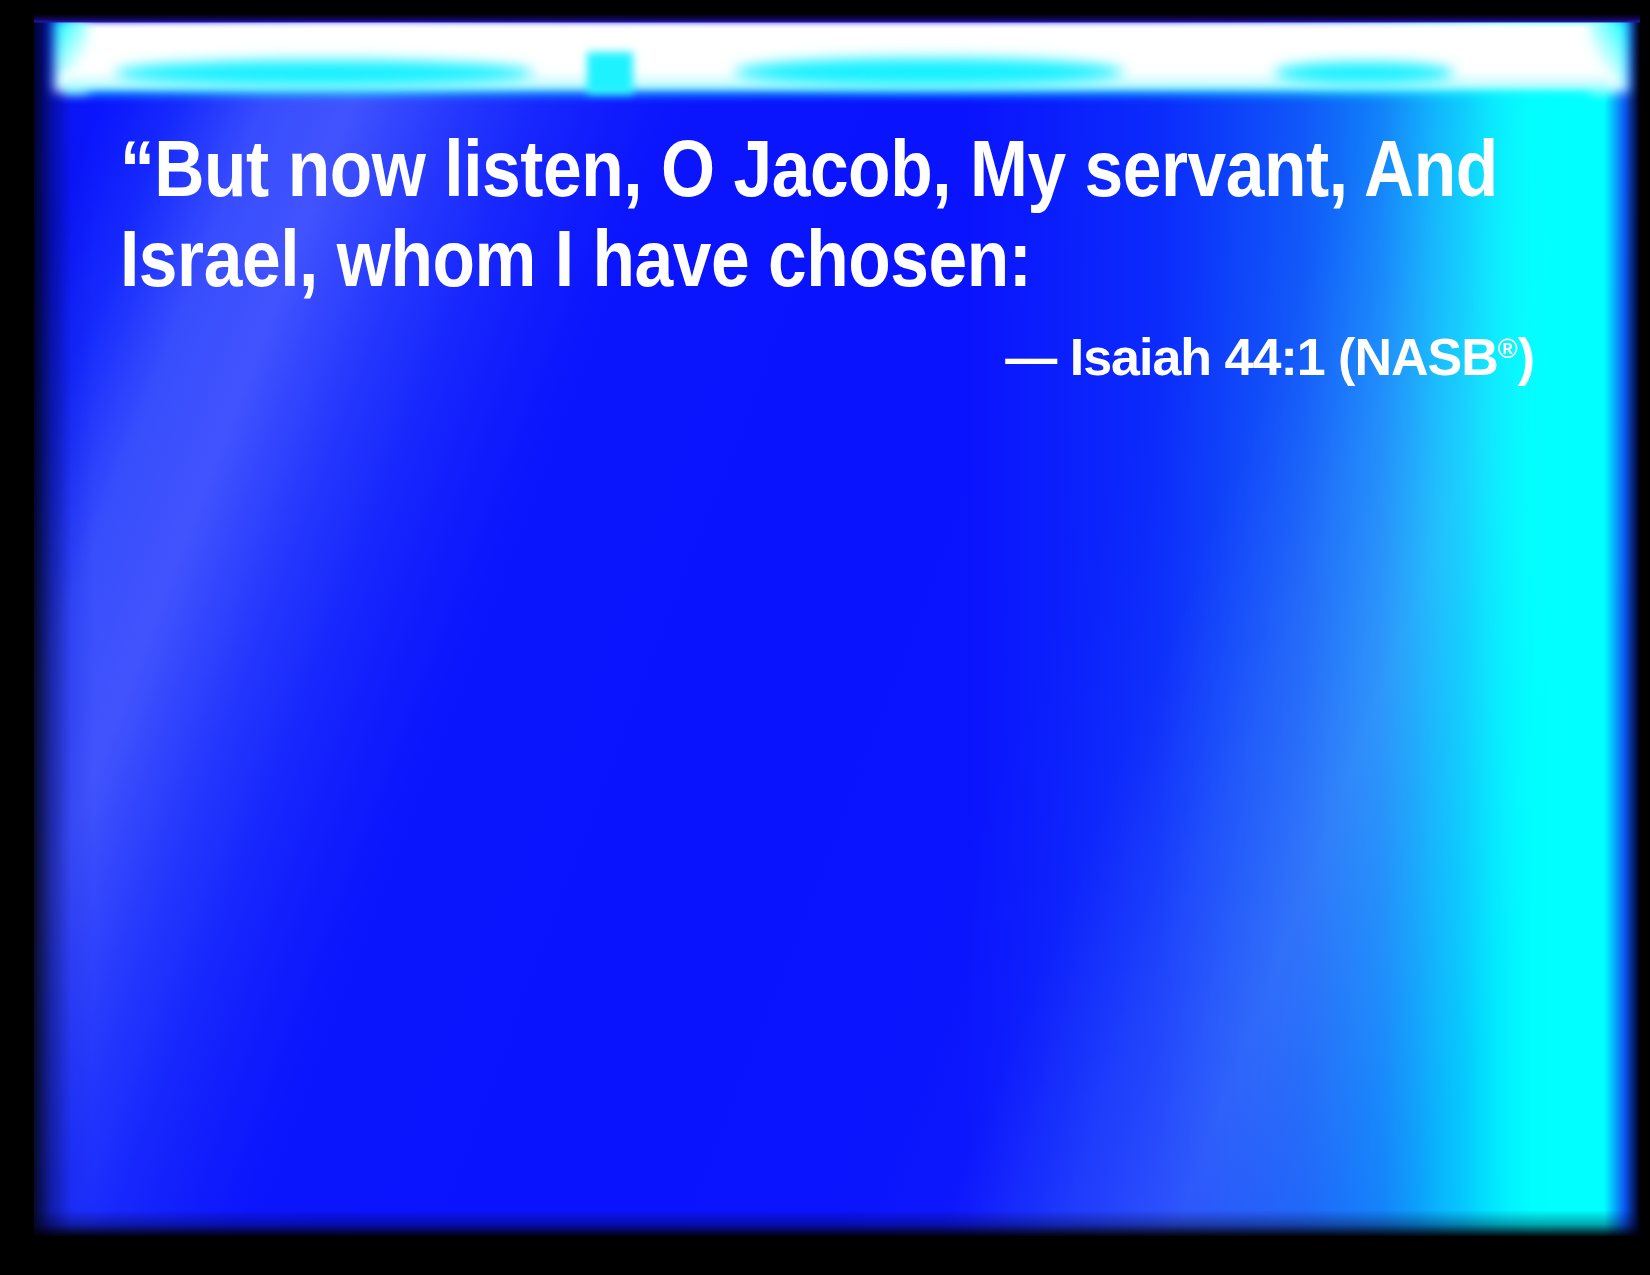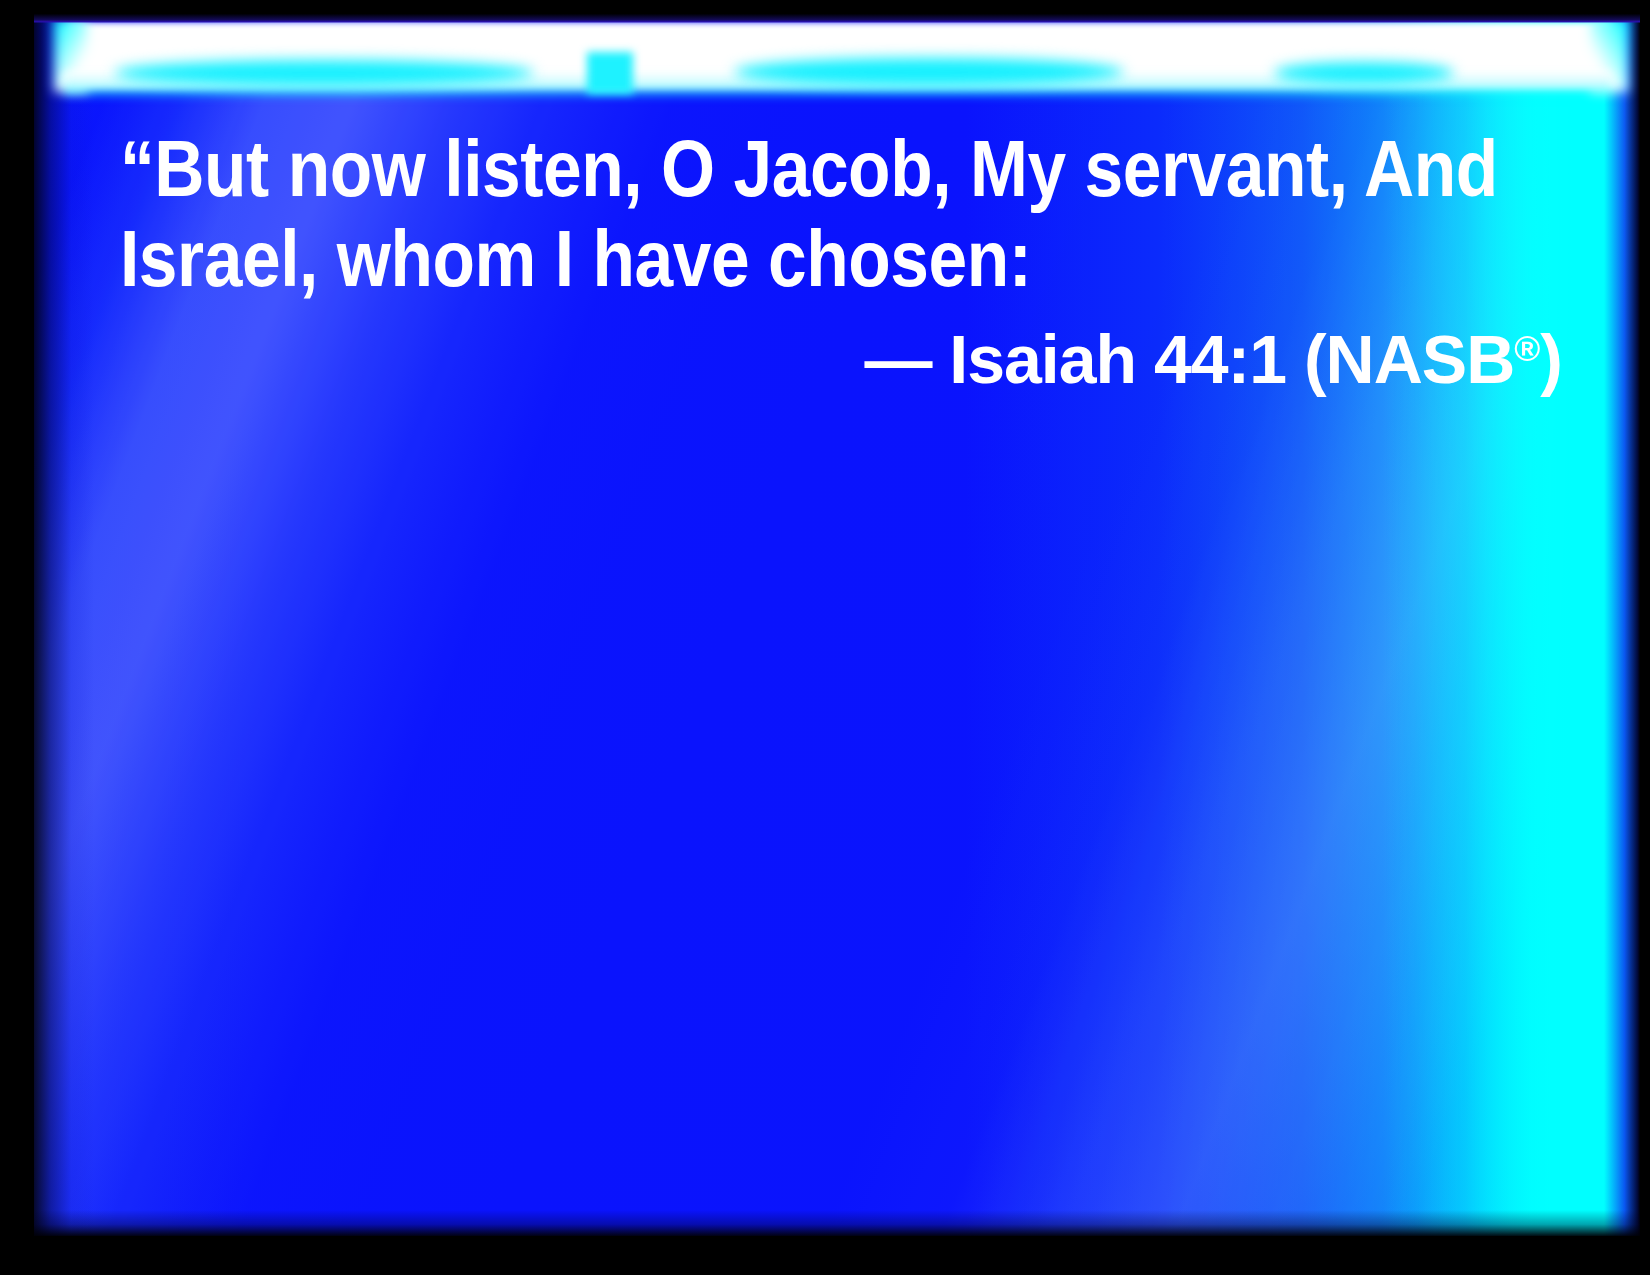--- a/index.html
+++ b/index.html
@@ -272,25 +272,24 @@
   }
   .citation-line {
     position: absolute;
     left: 0;
     top: 290px;
     width: 1500px;
     text-align: right;
     color: #ffffff;
     font-family: "Liberation Sans", sans-serif;
     font-weight: bold;
-    font-size: 68px;
+    font-size: 52px;
     line-height: 90px;
     letter-spacing: -1px;
     white-space: nowrap;
-    padding-left: 28px;
   }
   .citation-line .reg {
     font-size: 0.52em;
     vertical-align: 0.62em;
     letter-spacing: 0;
   }
 </style>
 </head>
 <body>
 

